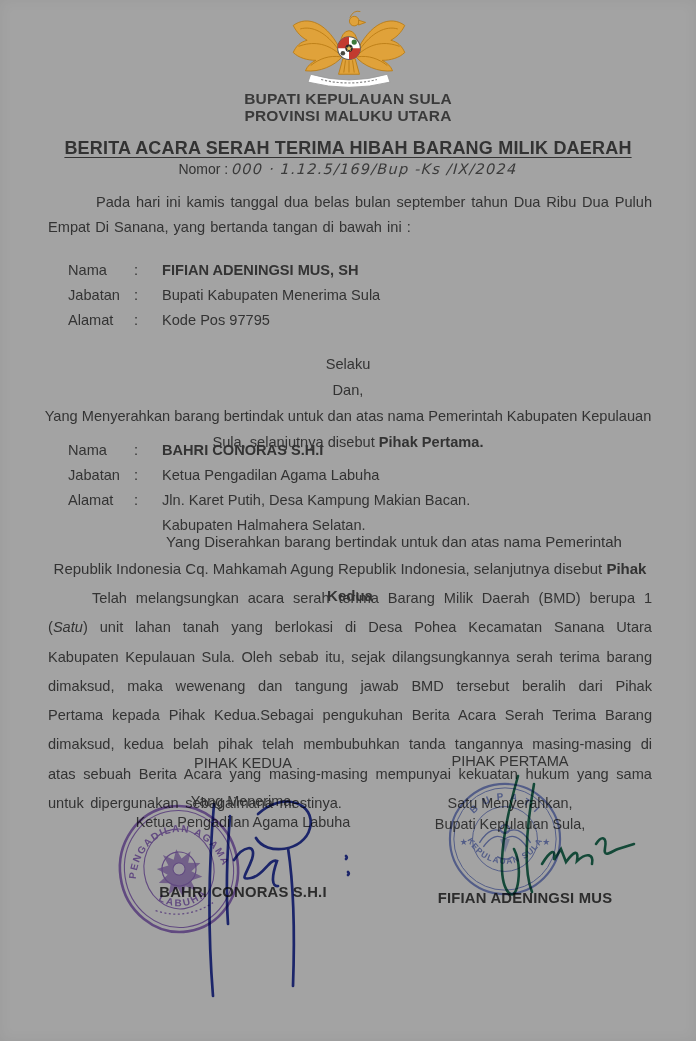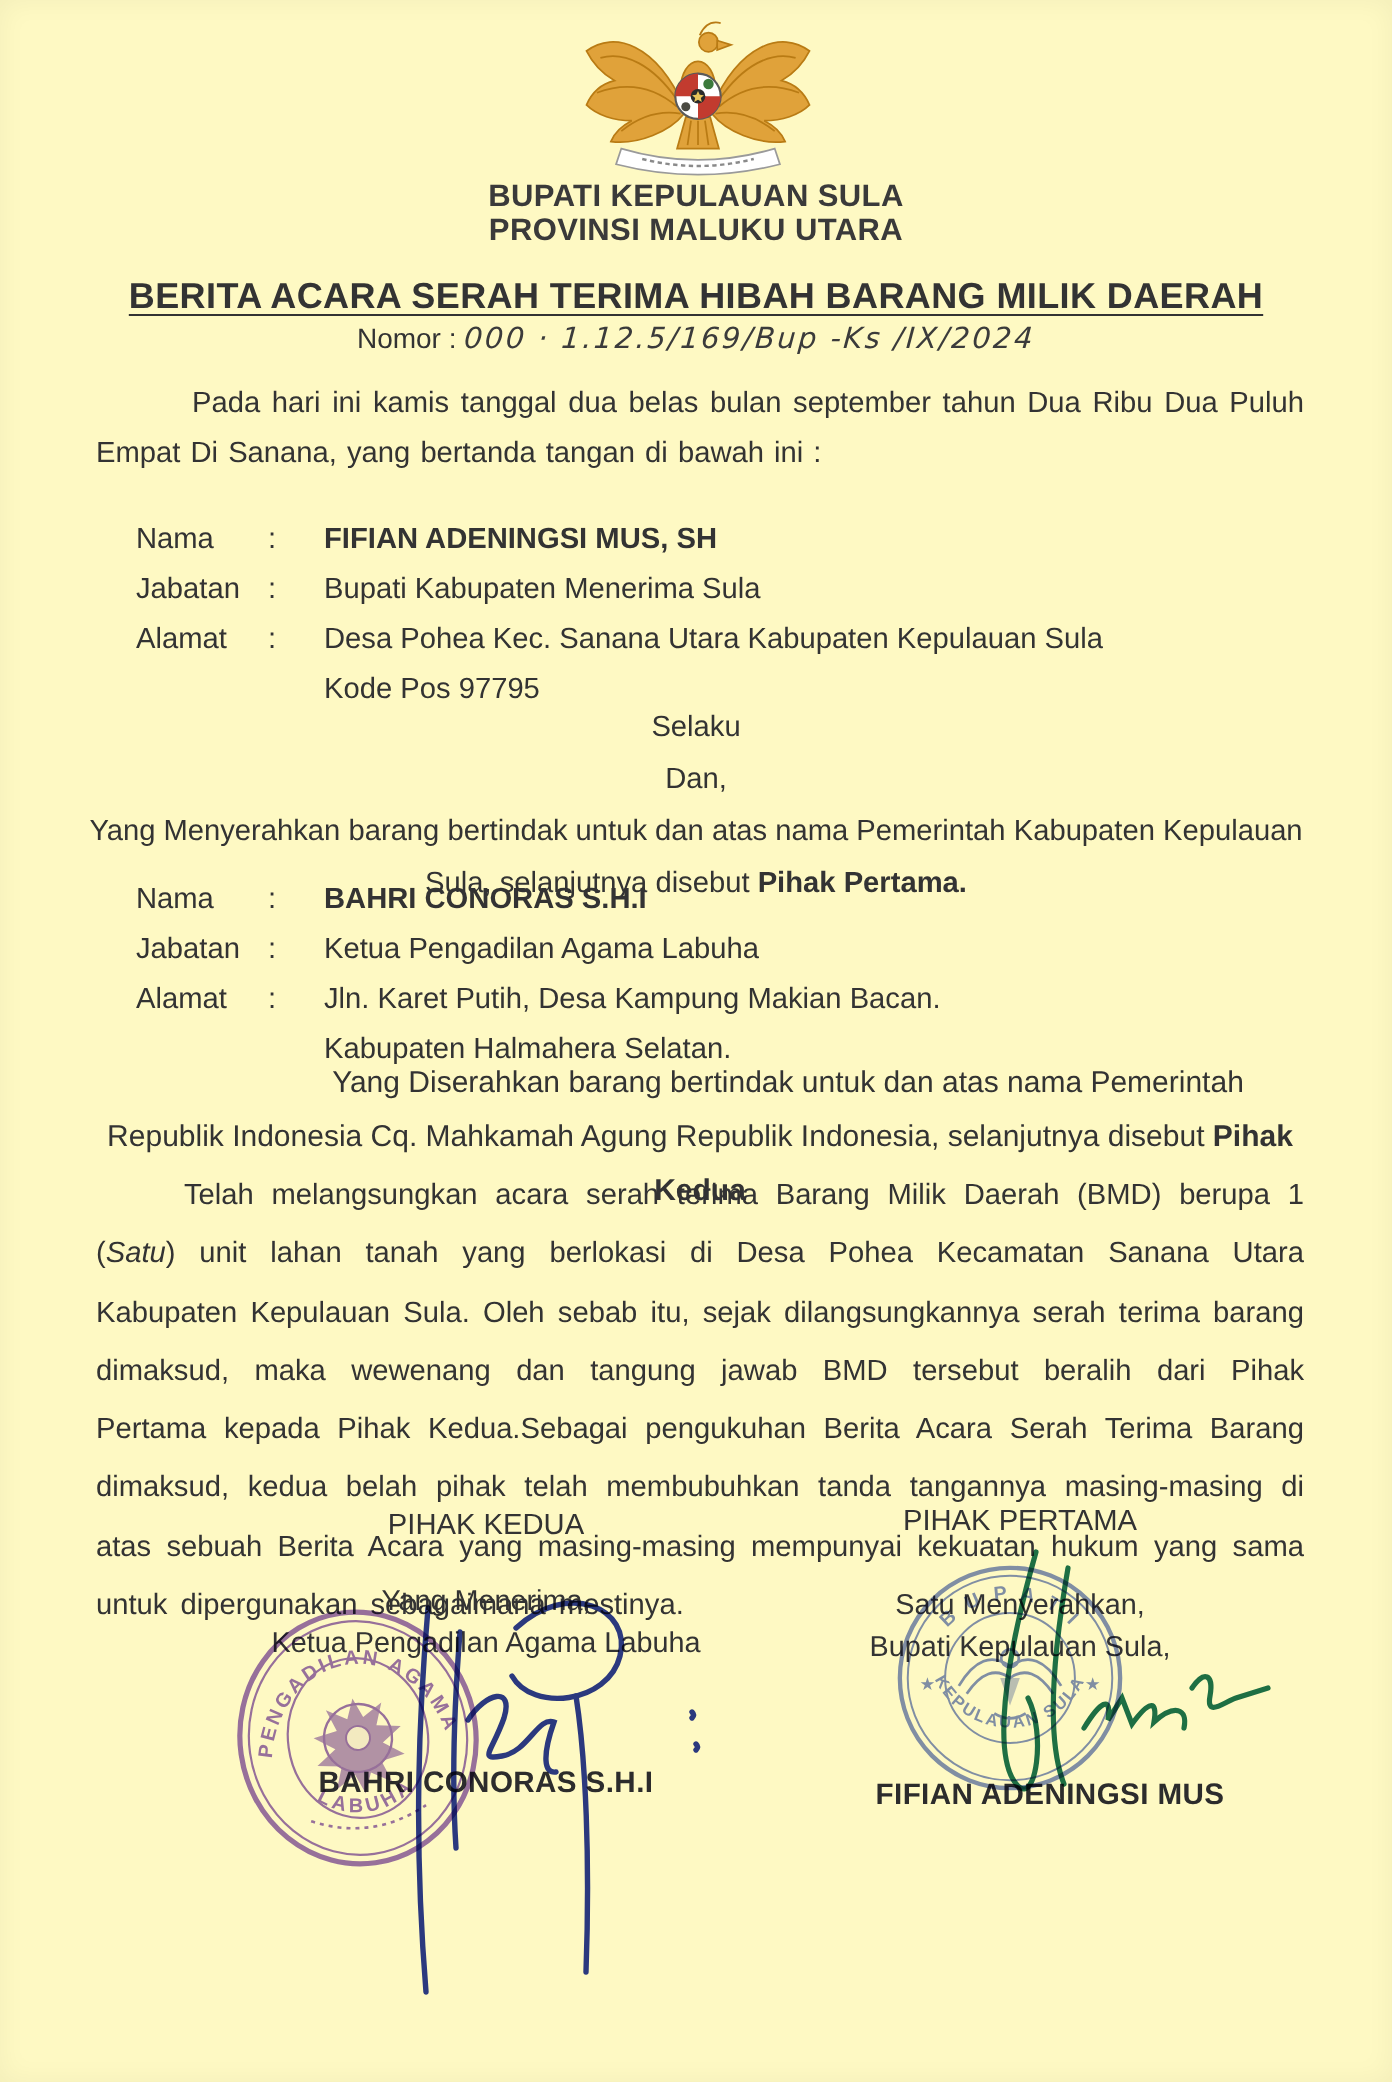--- a/index.html
+++ b/index.html
@@ -1,17 +1,17 @@
 <!DOCTYPE html>
 <html><head>
 <meta charset="utf-8">
 <style>
   html,body{margin:0;padding:0;background:#e8e8e8;}
   .page{
-    position:relative;width:696px;height:1041px;background:#fef9c3;
+    position:relative;width:696px;height:1041px;background:#a3a3a3;
     font-family:"Liberation Sans",sans-serif;color:#2e2e2e;overflow:hidden;
     box-shadow:inset 0 0 14px rgba(0,0,0,0.05);
   }
   .abs{position:absolute;}
   .center{text-align:center;}
   .bold{font-weight:bold;}
   .doc-head{width:100%;text-align:center;font-weight:bold;font-size:15.5px;line-height:17px;letter-spacing:.2px;color:#3a3a3a;}
   .title-line{font-size:18px;font-weight:bold;text-decoration:underline;text-underline-offset:3px;letter-spacing:.2px;color:#333;}
   .nomor-line{font-size:14px;margin-top:2px;color:#333;}
   .handwrite{font-family:"DejaVu Sans",sans-serif;font-style:italic;letter-spacing:1.2px;font-size:14.5px;color:#3b3b3b;transform:skewX(-4deg);display:inline-block;}
@@ -94,21 +94,20 @@
     </div>
     <div class="drow">
       <span class="dlabel">Jabatan</span>
       <span class="dcolon">:</span>
       <span class="dvalue">Bupati Kabupaten Menerima Sula</span>
     </div>
     <div class="drow">
       <span class="dlabel">Alamat</span>
       <span class="dcolon">:</span>
       <span class="dvalue">
-        <span style="display:block">Desa Pohea Kec. Sanana Utara Kabupaten Kepulauan Sula</span>
         <span style="display:block">Kode Pos 97795</span>
       </span>
     </div>
   </div>
 
   <div class="abs center" style="top:351px;left:40px;width:616px;font-size:14.6px;line-height:26px;color:#333;">
     <div>Selaku</div>
     <div>Dan,</div>
     <div><span>Yang Menyerahkan barang bertindak untuk dan atas nama Pemerintah Kabupaten Kepulauan Sula, selanjutnya disebut </span><span class="bold">Pihak Pertama.</span></div>
   </div>

